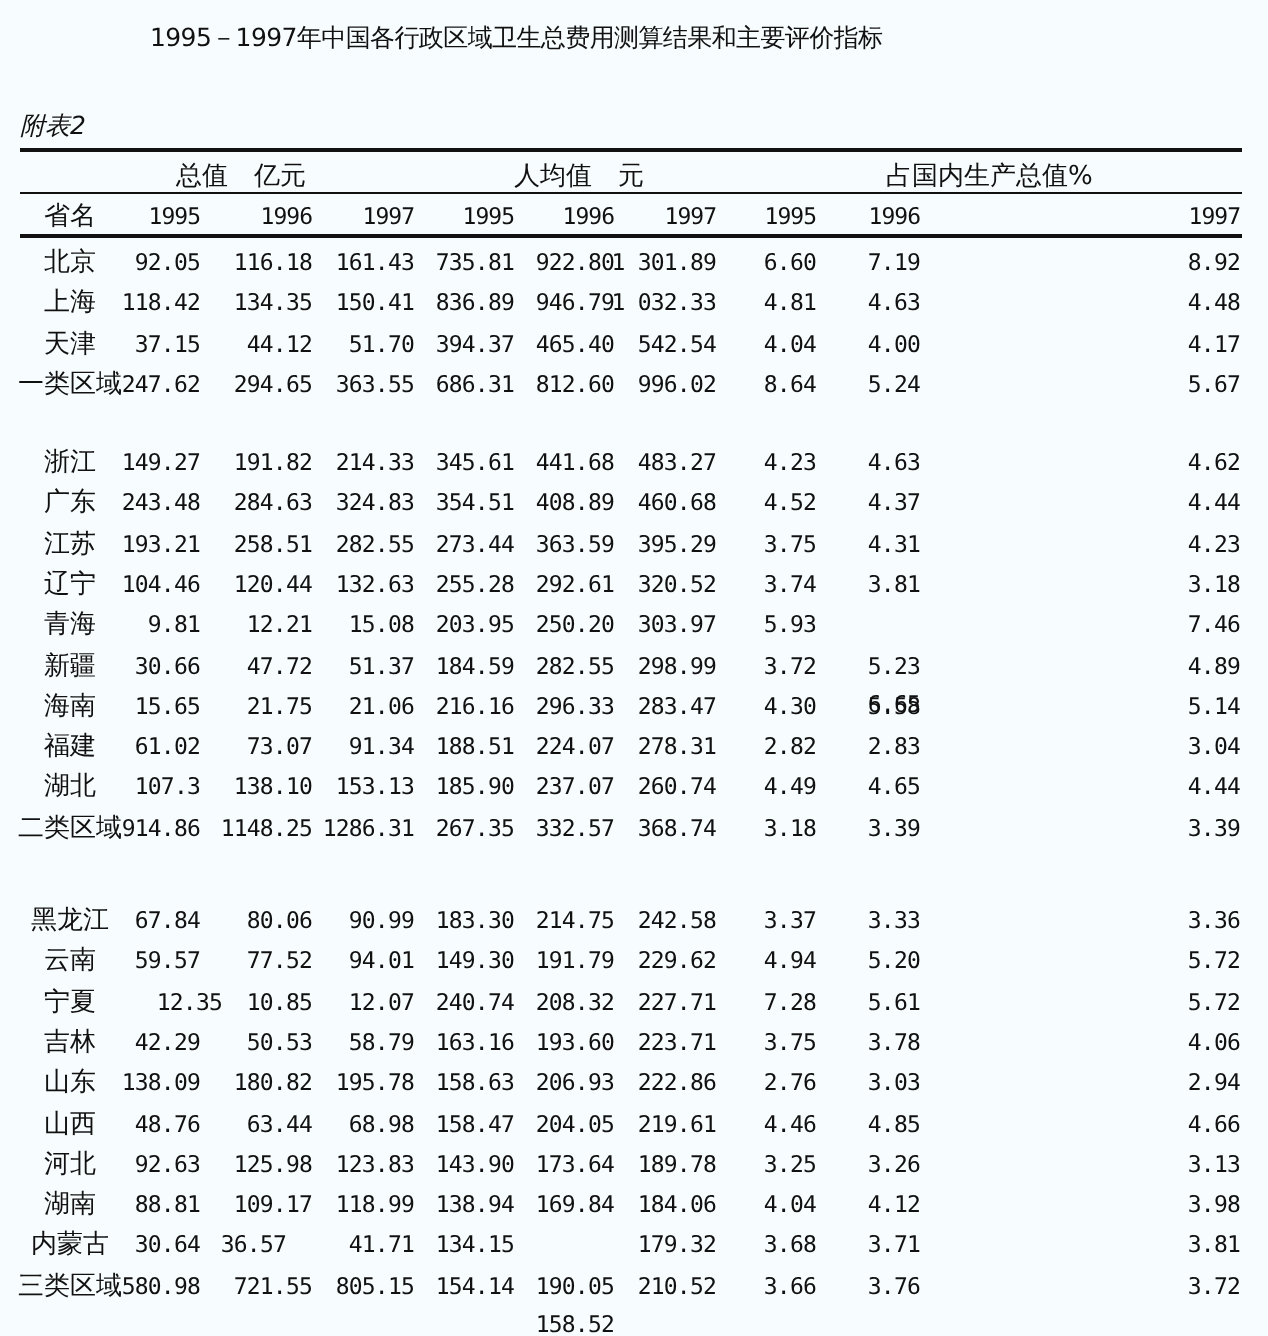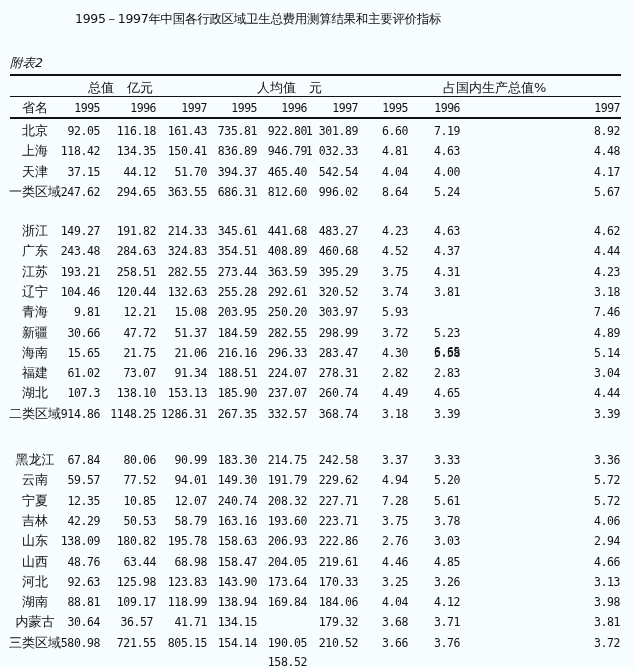--- a/index.html
+++ b/index.html
@@ -251,21 +251,21 @@
       <span class="cell" style="right: 414px; top: 2px;">94.01</span>
       <span class="cell" style="right: 364px; top: 2px;">149.30</span>
       <span class="cell" style="right: 314px; top: 2px;">191.79</span>
       <span class="cell" style="right: 263px; top: 2px;">229.62</span>
       <span class="cell" style="right: 213px; top: 2px;">4.94</span>
       <span class="cell" style="right: 161px; top: 2px;">5.20</span>
       <span class="cell" style="right: 1px; top: 2px;">5.72</span>
     </div>
     <div class="row" style="top: 491.6px;">
       <span class="name" style="left: -6px; top: 0px;">宁夏</span>
-      <span class="cell" style="right: 521px; top: 2px;">12.35</span>
+      <span class="cell" style="right: 510px; top: 2px;">12.35</span>
       <span class="cell" style="right: 465px; top: 2px;">10.85</span>
       <span class="cell" style="right: 414px; top: 2px;">12.07</span>
       <span class="cell" style="right: 364px; top: 2px;">240.74</span>
       <span class="cell" style="right: 314px; top: 2px;">208.32</span>
       <span class="cell" style="right: 263px; top: 2px;">227.71</span>
       <span class="cell" style="right: 213px; top: 2px;">7.28</span>
       <span class="cell" style="right: 161px; top: 2px;">5.61</span>
       <span class="cell" style="right: 1px; top: 2px;">5.72</span>
     </div>
     <div class="row" style="top: 511.9px;">
@@ -304,41 +304,41 @@
       <span class="cell" style="right: 161px; top: 2px;">4.85</span>
       <span class="cell" style="right: 1px; top: 2px;">4.66</span>
     </div>
     <div class="row" style="top: 572.8px;">
       <span class="name" style="left: -6px; top: 0px;">河北</span>
       <span class="cell" style="right: 521px; top: 2px;">92.63</span>
       <span class="cell" style="right: 465px; top: 2px;">125.98</span>
       <span class="cell" style="right: 414px; top: 2px;">123.83</span>
       <span class="cell" style="right: 364px; top: 2px;">143.90</span>
       <span class="cell" style="right: 314px; top: 2px;">173.64</span>
-      <span class="cell" style="right: 263px; top: 2px;">170.33</span>
+      <span class="cell" style="right: 263px; top: 2px;">189.78</span>
       <span class="cell" style="right: 213px; top: 2px;">3.25</span>
       <span class="cell" style="right: 161px; top: 2px;">3.26</span>
       <span class="cell" style="right: 1px; top: 2px;">3.13</span>
     </div>
     <div class="row" style="top: 593.1px;">
       <span class="name" style="left: -6px; top: 0px;">湖南</span>
       <span class="cell" style="right: 521px; top: 2px;">88.81</span>
       <span class="cell" style="right: 465px; top: 2px;">109.17</span>
       <span class="cell" style="right: 414px; top: 2px;">118.99</span>
       <span class="cell" style="right: 364px; top: 2px;">138.94</span>
       <span class="cell" style="right: 314px; top: 2px;">169.84</span>
       <span class="cell" style="right: 263px; top: 2px;">184.06</span>
       <span class="cell" style="right: 213px; top: 2px;">4.04</span>
       <span class="cell" style="right: 161px; top: 2px;">4.12</span>
       <span class="cell" style="right: 1px; top: 2px;">3.98</span>
     </div>
     <div class="row" style="top: 613.4px;">
       <span class="name" style="left: -6px; top: 0px;">内蒙古</span>
       <span class="cell" style="right: 521px; top: 2px;">30.64</span>
-      <span class="cell" style="right: 468px; top: 2px;">36.57</span>
+      <span class="cell" style="right: 478px; top: 2px;">36.57</span>
       <span class="cell" style="right: 414px; top: 2px;">41.71</span>
       <span class="cell" style="right: 364px; top: 2px;">134.15</span>
       <span class="cell" style="right: 314px; top: 2px; margin-top: 40px;">158.52</span>
       <span class="cell" style="right: 263px; top: 2px;">179.32</span>
       <span class="cell" style="right: 213px; top: 2px;">3.68</span>
       <span class="cell" style="right: 161px; top: 2px;">3.71</span>
       <span class="cell" style="right: 1px; top: 2px;">3.81</span>
     </div>
     <div class="row" style="top: 633.7px;">
       <span class="name" style="left: -6px; top: 0px;">三类区域</span>

